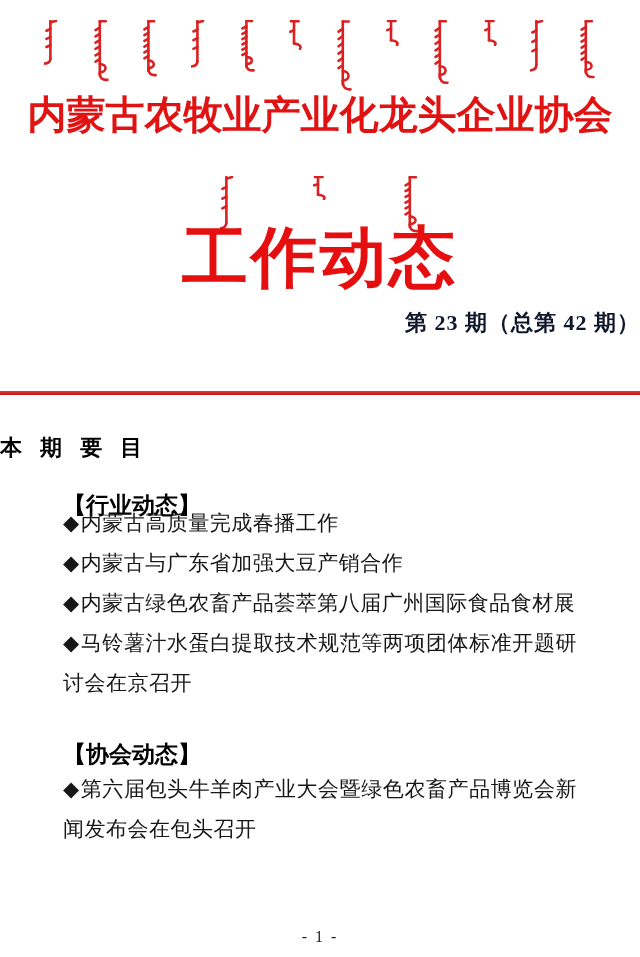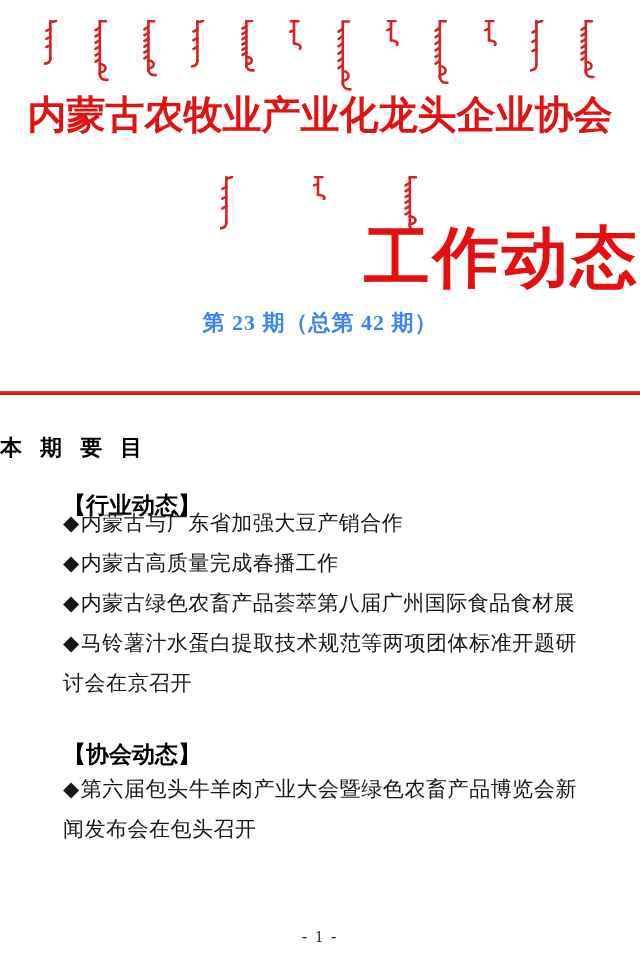--- a/index.html
+++ b/index.html
@@ -27,30 +27,30 @@
   .assoc-name{
     position:absolute;left:0;right:0;top:88px;
     text-align:center;
     font-size:39px;font-weight:bold;
     color:#e01212;
     white-space:nowrap;
     letter-spacing:0px;
   }
   .bulletin-title{
     position:absolute;left:0;right:0;top:213px;
-    text-align:right;
+    text-align:center;
     font-size:66px;font-weight:900;
     color:#e60f0f;
     letter-spacing:3px;
     white-space:nowrap;
   }
   .issue-line{
     position:absolute;left:0;right:0;top:308px;
-    text-align:center;
-    font-size:22px;font-weight:bold;color:#3b82f6;
+    text-align:right;
+    font-size:22px;font-weight:bold;color:#0f172a;
     letter-spacing:1px;
   }
   .pub-row{
     position:absolute;left:64px;right:54px;top:354px;
     display:flex;justify-content:space-between;align-items:baseline;
     font-size:19px;color:#111;
   }
   .red-rule{
     position:absolute;left:0;right:0;top:391px;
     height:4px;
@@ -186,22 +186,22 @@
 
   <div class="issue-line">第 23 期（总第 42 期）</div>
 
 
   <div class="red-rule"></div>
 
   <div class="toc-heading">本 期 要 目</div>
 
   <div class="sec-title1">【行业动态】</div>
   <div class="sec-items1">
+    <div class="toc-item"><span class="bullet">◆</span><span>内蒙古高质量完成春播工作</span></div>
     <div class="toc-item"><span class="bullet">◆</span><span>内蒙古与广东省加强大豆产销合作</span></div>
-    <div class="toc-item"><span class="bullet">◆</span><span>内蒙古高质量完成春播工作</span></div>
     <div class="toc-item"><span class="bullet">◆</span><span>内蒙古绿色农畜产品荟萃第八届广州国际食品食材展</span></div>
     <div class="toc-item"><span class="bullet">◆</span><span>马铃薯汁水蛋白提取技术规范等两项团体标准开题研讨会在京召开</span></div>
   </div>
 
   <div class="sec-title2">【协会动态】</div>
   <div class="sec-items2">
     <div class="toc-item"><span class="bullet">◆</span><span>第六届包头牛羊肉产业大会暨绿色农畜产品博览会新闻发布会在包头召开</span></div>
   </div>
 
   <div class="page-number">- 1 -</div>

